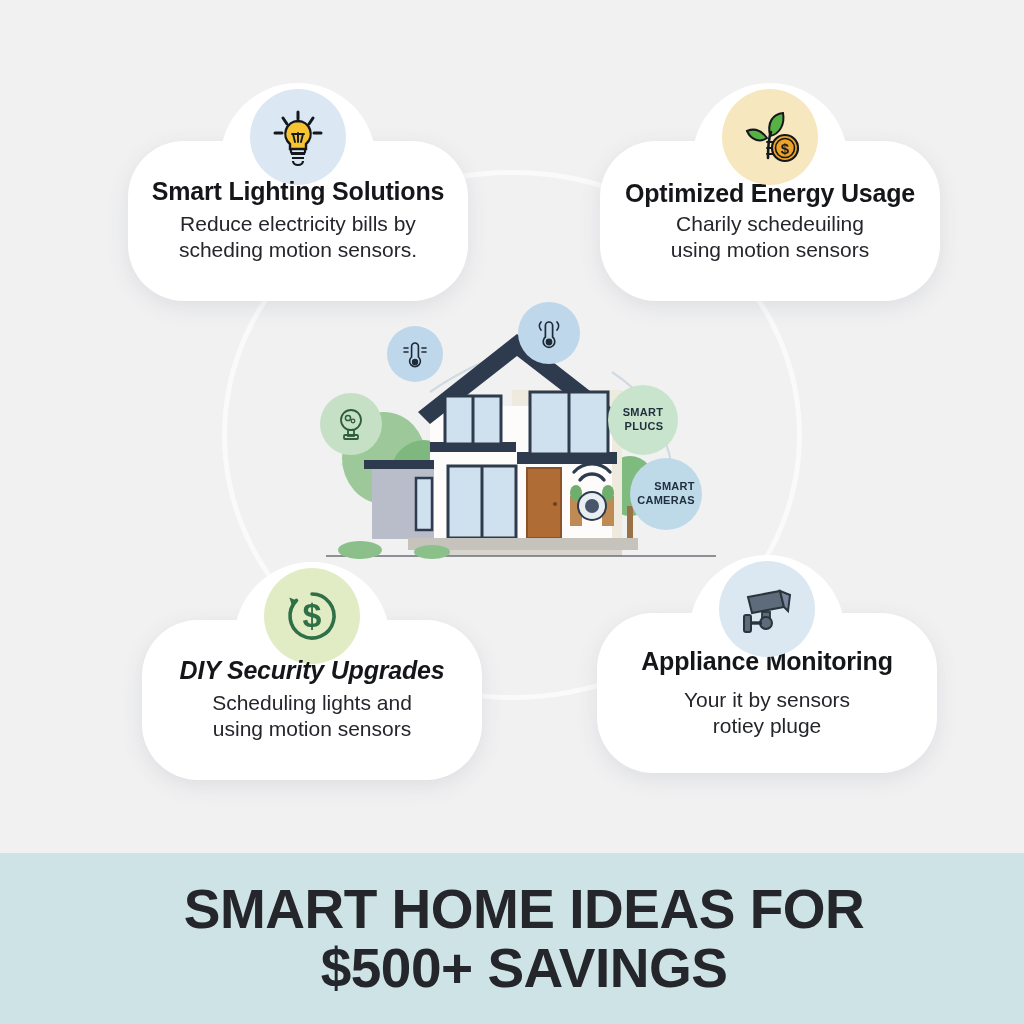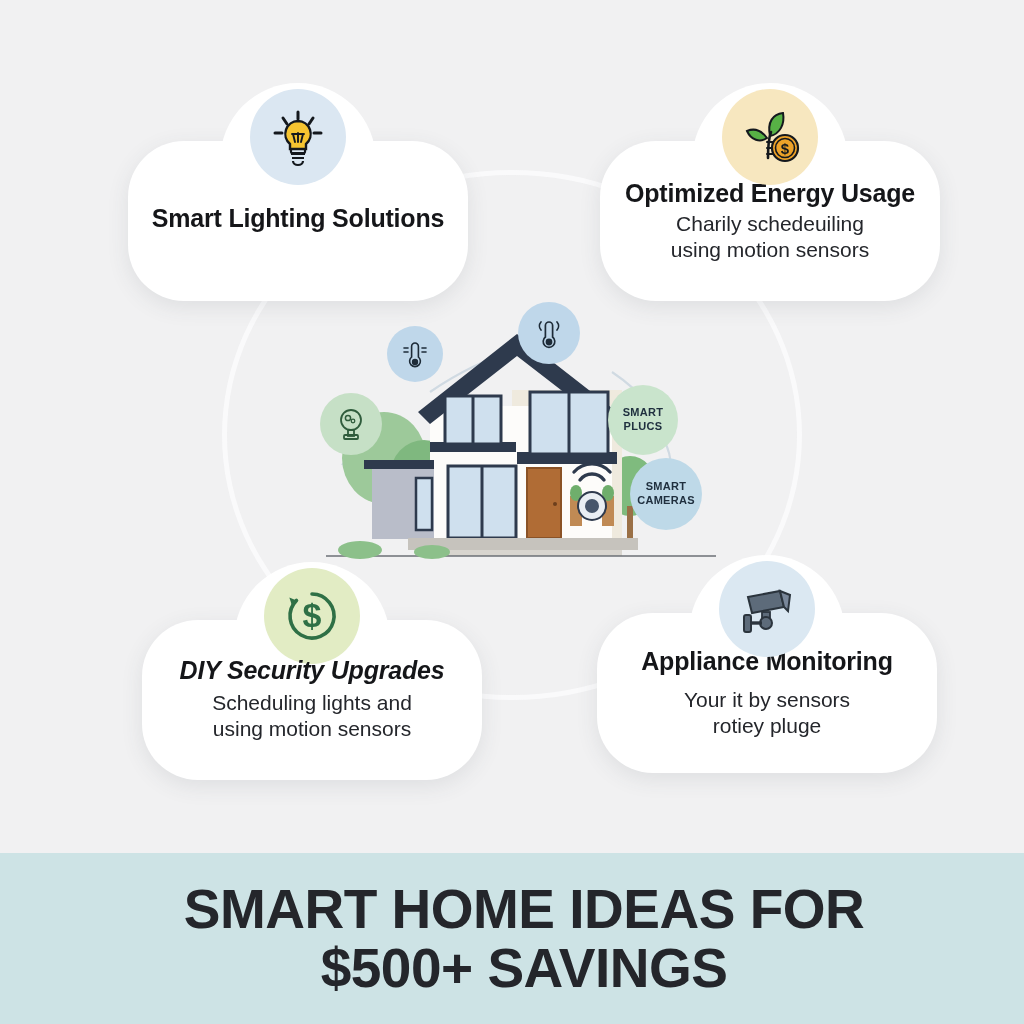--- a/index.html
+++ b/index.html
@@ -118,21 +118,21 @@
     border-radius: 50%;
     display: flex;
     align-items: center;
     justify-content: center;
     z-index: 4;
   }
   .node-label {
     font-size: 11px;
     font-weight: bold;
     color: #20303f;
-    text-align: center;
+    text-align: right;
     line-height: 1.25;
     letter-spacing: .3px;
   }
   #node-thermostat-left  { left: 387px; top: 326px; width: 56px; height: 56px; background: #bfd7ea; }
   #node-thermostat-top   { left: 518px; top: 302px; width: 62px; height: 62px; background: #bfd7ea; }
   #node-sensor-left      { left: 320px; top: 393px; width: 62px; height: 62px; background: #c6e0c6; }
   #node-smart-plugs      { left: 608px; top: 385px; width: 70px; height: 70px; background: #c9e4cc; }
   #node-smart-cameras    { left: 630px; top: 458px; width: 72px; height: 72px; background: #bed9e8; }
 
   
@@ -302,20 +302,24 @@
           <path d="M26,28 l2,8 M31,27 l0,9 M36,28 l-2,8"></path>
           <line x1="25" y1="28" x2="37" y2="28"></line>
         </g>
         <g fill="none" stroke="#14181d" stroke-width="2.2">
           <rect x="24" y="43" width="14" height="4" rx="1"></rect>
           <path d="M24,48 h14 M25,52 h12 M26,55 a5,4 0 0 0 10,0"></path>
         </g>
       </svg>
     </div>
     <div class="card-title">Smart Lighting Solutions</div>
+    <div class="card-desc">
+      <span>Reduce electricity bills by</span><br>
+      <span>scheding motion sensors.</span>
+    </div>
   </div>
 
   <div class="card" id="card-energy">
     <div class="bump"></div>
     <div class="card-icon" style="background:#f7e7bf">
       <svg width="66" height="62" viewBox="0 0 66 62">
         <path d="M33,30 C30,16 36,8 46,7 C48,18 43,28 33,30 Z" fill="#57b145" stroke="#14181d" stroke-width="2"></path>
         <path d="M30,32 C24,24 17,22 10,25 C14,34 23,37 30,32 Z" fill="#57b145" stroke="#14181d" stroke-width="2"></path>
         <path d="M31,52 C31,42 31,34 34,26" stroke="#14181d" stroke-width="2.6" fill="none" stroke-linecap="round"></path>
         <g stroke="#14181d" stroke-width="2" stroke-linecap="round">

